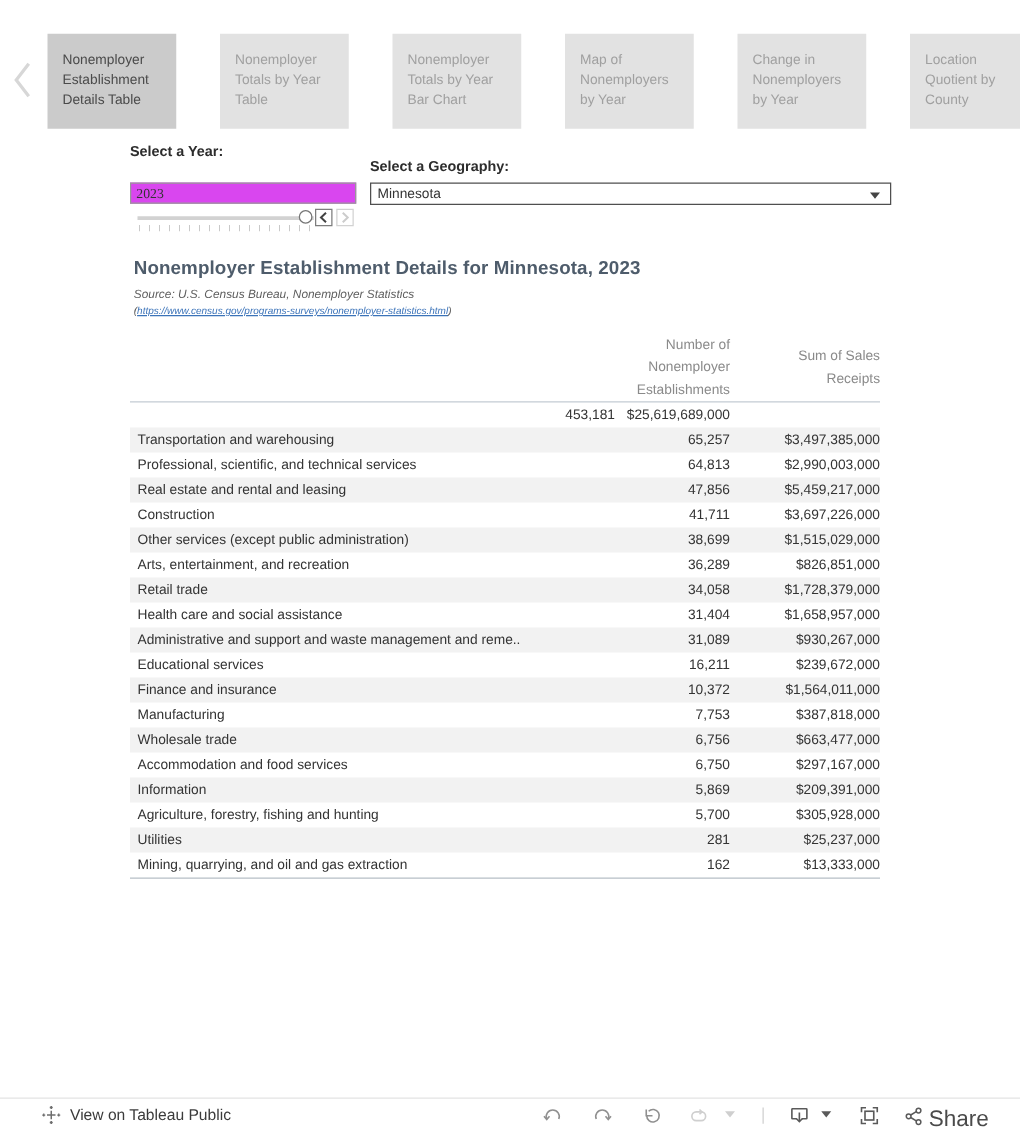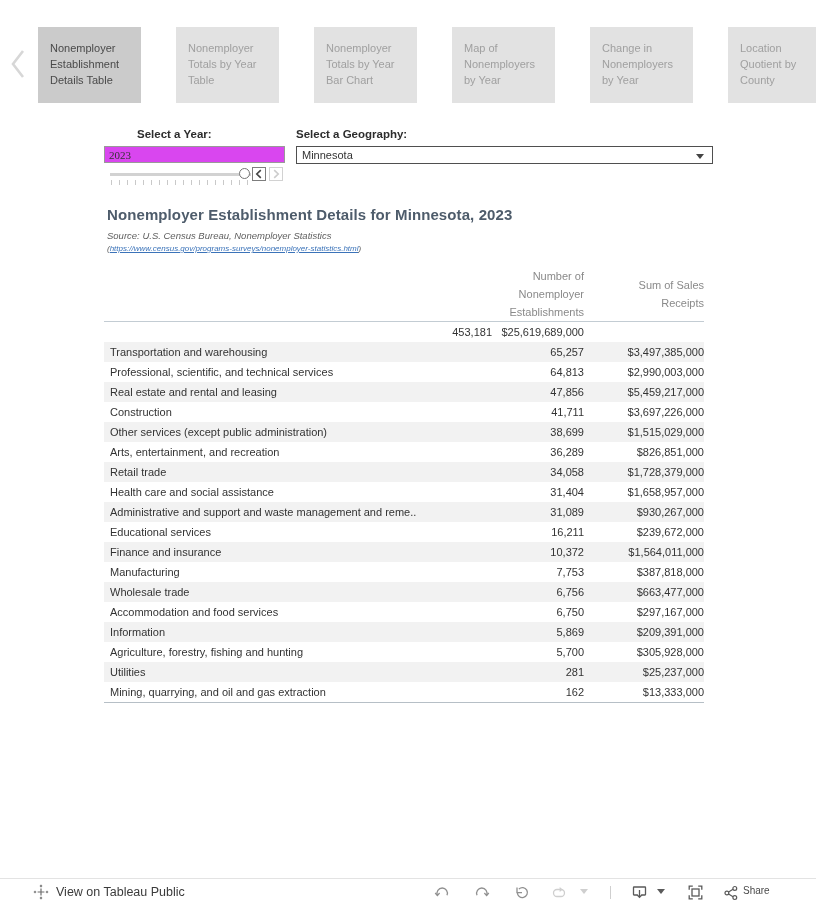--- a/index.html
+++ b/index.html
@@ -11,21 +11,21 @@
   .tabbar { position:absolute; left:38px; top:27px; display:flex;gap:32px; }
   .tab { width:103px; height:76px; margin-right:3px; background:#e2e2e2; color:#a0a0a0;
          font-size:11px; line-height:16px; padding:13px 12px 0 12px; cursor:pointer; }
   .tab.active { background:#cbcbcb; color:#4a4a4a; }
   .tabscroll { position:absolute; top:48px; width:22px; height:32px; cursor:pointer; }
   .tabscroll.left { left:8px; }
   .tabscroll.right { left:784px; }
 
   
   .filter-label { position:absolute; font-size:11.5px; font-weight:bold; color:#2d2d2d; }
-  #year-label { left:104px; top:128px;margin-left:33px; }
+  #year-label { left:104px; top:116px; }
   #geo-label { left:296px; top:128px; }
   #year-input { position:absolute; left:104px; top:146px; width:181px; height:17px;
                 border:1px solid #999; font-family:Liberation Serif, serif;
                 font-size:11px; color:#333; padding:0 4px; outline:none; background:#d946ef; }
   #slider { position:absolute; left:104px; top:165px; width:192px; height:22px; }
   #slider .track { position:absolute; left:6px; top:8px; width:141px; height:3px; background:#d2d2d2; cursor:pointer; }
   #slider .handle { position:absolute; left:135px; top:3px; width:11px; height:11px;
                     border-radius:50%; background:#fff; border:1.5px solid #757575; cursor:grab; }
   #slider .ticks { position:absolute; left:7px; top:15px; width:142px; height:5px;
                    background:repeating-linear-gradient(to right,#c9c9c9 0,#c9c9c9 1px,transparent 1px,transparent 8px); }
@@ -57,21 +57,21 @@
           font-size:11px; color:#333; cursor:pointer; }
   .trow:nth-child(even) { background:#f2f2f2; }
   .trow .sector { padding-left:6px; white-space:nowrap; overflow:hidden; }
   .trow .num { text-align:right; }
 
   
   #footer { position:absolute; left:0; top:878px; width:816px; height:27px;
             border-top:1px solid #e3e3e3; background:#fff; }
   #footer .abs { position:absolute; }
   #view-label { left:56px; top:6px; font-size:12.5px; color:#3b3b3b; cursor:pointer; }
-  #share-label { left:743px; top:6px; font-size:10px; color:#4a4a4a; cursor:pointer; }
+  #share-label { left:743px; top:6px; font-size:18px; color:#4a4a4a; cursor:pointer; }
   .ficon { cursor:pointer; }
   .caret-sm { width:0; height:0; border-left:4px solid transparent; border-right:4px solid transparent; }
   #divider { left:610px; top:7px; width:1px; height:13px; background:#cfcfcf; }
   svg { display:block; }
 </style>
 </head>
 <body>
 
 <div id="page">
 

